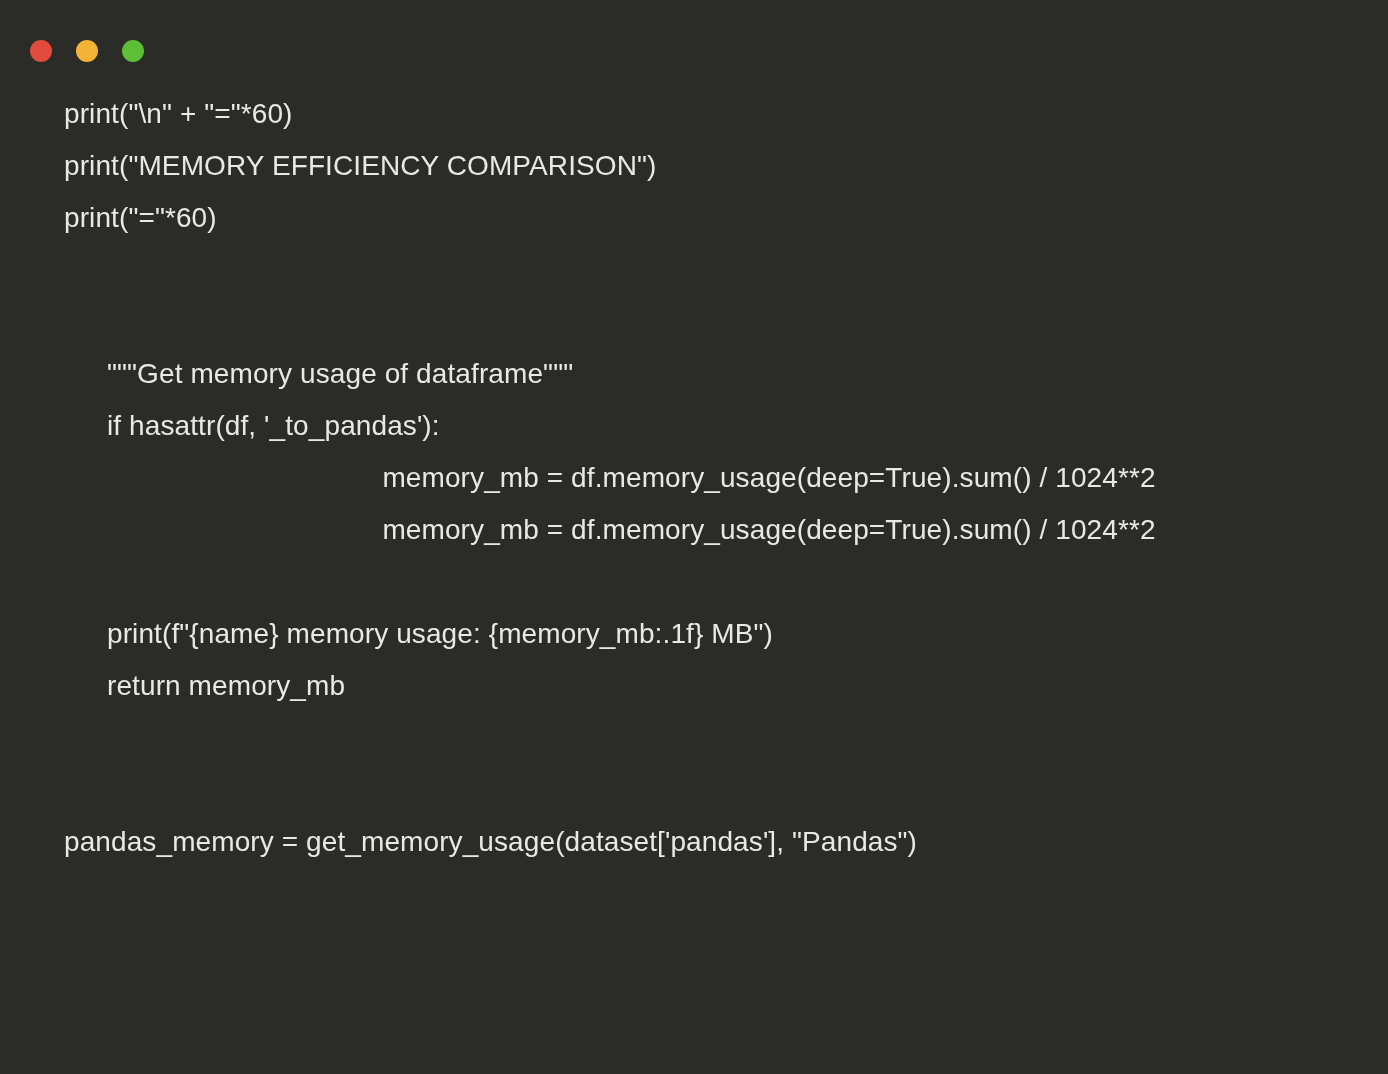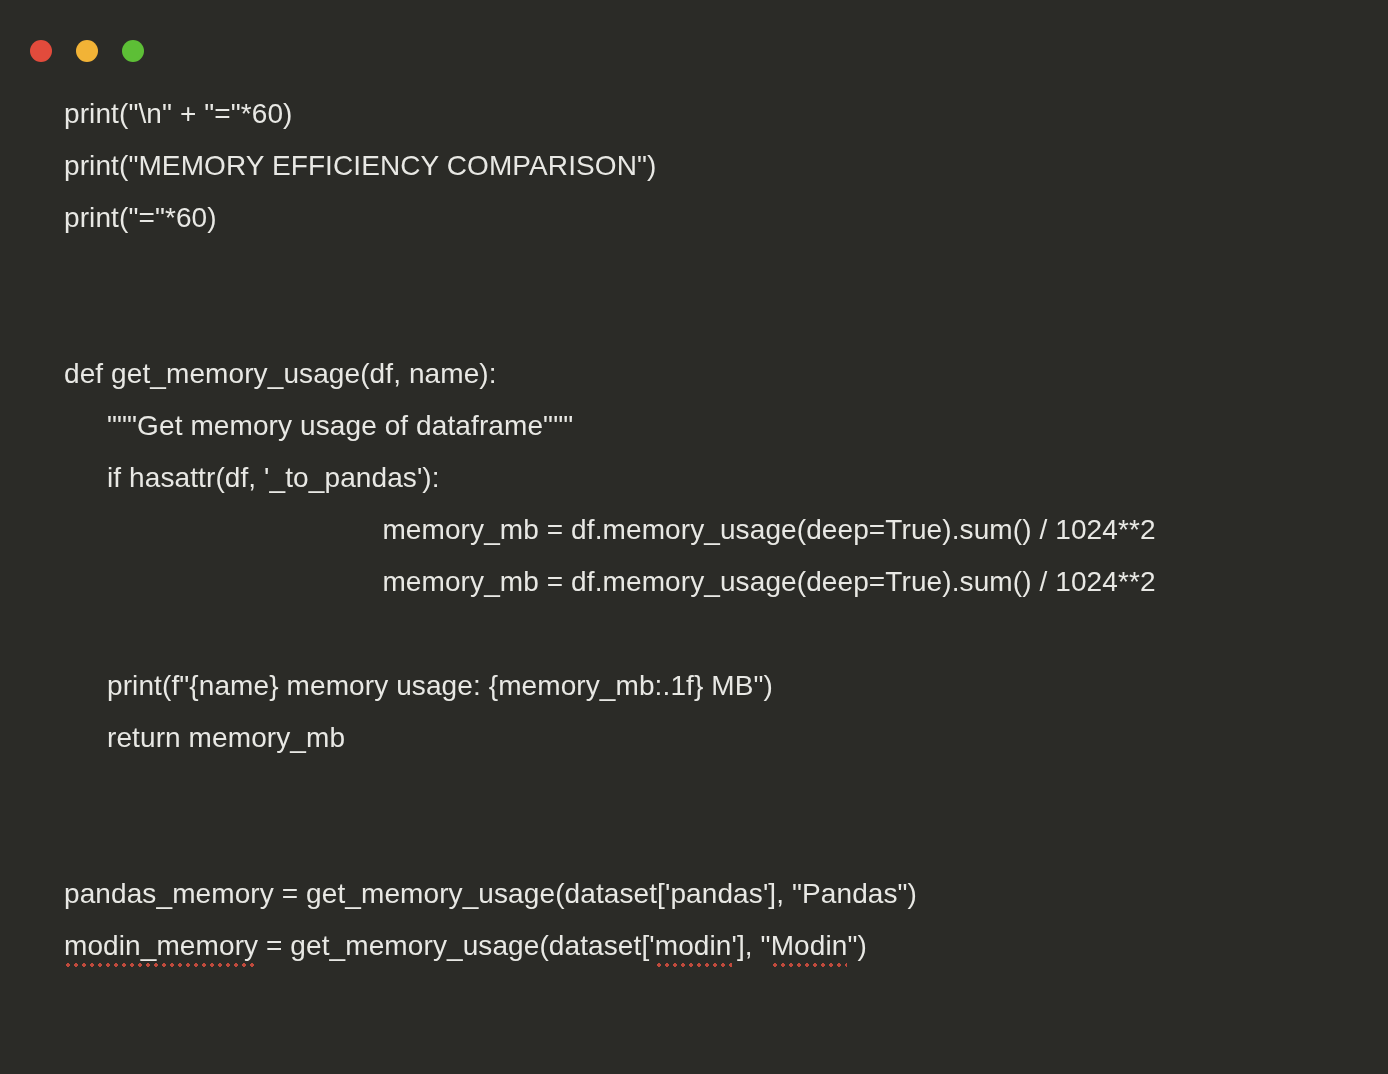--- a/index.html
+++ b/index.html
@@ -89,28 +89,26 @@
     <div class="dot zoom"></div>
   </div>
 
   <div id="code">
 
     <div class="line">print("\n" + "="*60)</div>
     <div class="line">print("MEMORY EFFICIENCY COMPARISON")</div>
     <div class="line">print("="*60)</div>
     <div class="line blank"></div>
     <div class="line blank"></div>
-    <div class="line">def get_memory_usage(df, name):</div>
     <div class="line ind1">"""Get memory usage of dataframe"""</div>
     <div class="line ind1">if hasattr(df, '_to_pandas'):</div>
     <div class="line ind2">memory_mb = df.memory_usage(deep=True).sum() / 1024**2</div>
     <div class="line ind2">memory_mb = df.memory_usage(deep=True).sum() / 1024**2</div>
     <div class="line blank"></div>
     <div class="line ind1">print(f"{name} memory usage: {memory_mb:.1f} MB")</div>
     <div class="line ind1">return memory_mb</div>
     <div class="line blank"></div>
     <div class="line blank"></div>
     <div class="line">pandas_memory = get_memory_usage(dataset['pandas'], "Pandas")</div>
 
-    <div class="line"><span class="sq">modin_memory</span><span> = get_memory_usage(dataset['</span><span class="sq">modin</span><span>'], "</span><span class="sq">Modin</span><span>")</span></div>
 
   </div>
 </div>
 
 </body></html>

